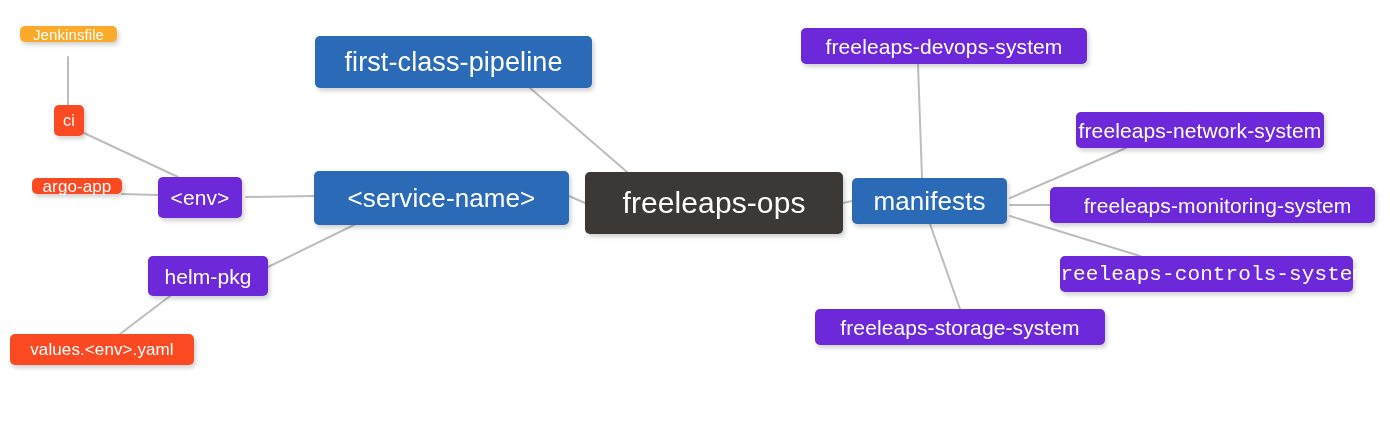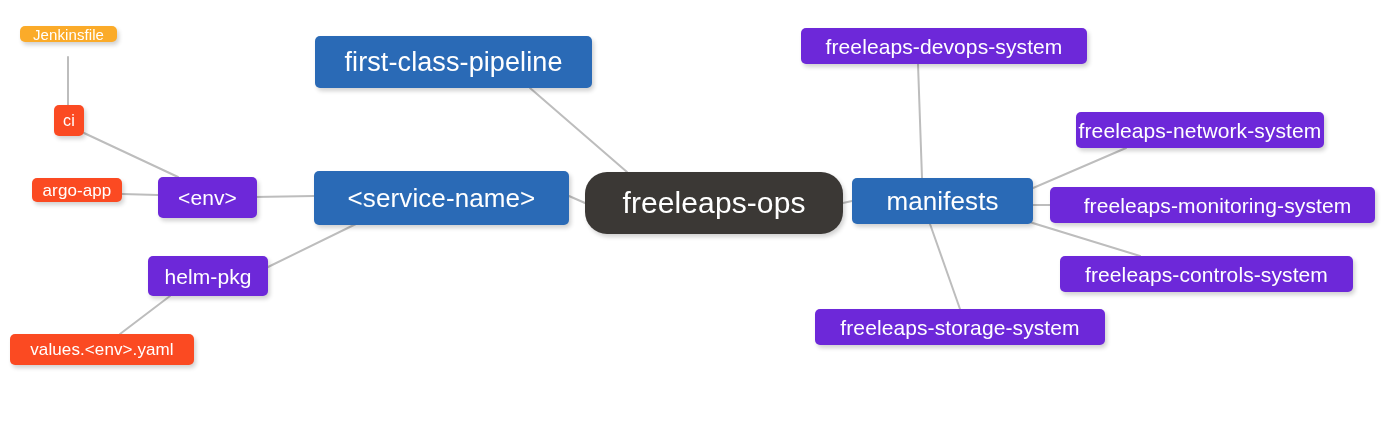--- a/index.html
+++ b/index.html
@@ -33,21 +33,21 @@
     align-items: center;
     justify-content: center;
     color: #ffffff;
     border-radius: 5px;
     white-space: nowrap;
     box-shadow: 2px 3px 4px rgba(0,0,0,0.18);
     line-height: 1;
     letter-spacing: 0.1px;
     user-select: none;
   }
-  .node.root        { background: #3b3835; border-radius: 22px; }
+  .node.root        { background: #3b3835; }
   .node.branch-blue { background: #2a6ab6; }
   .node.leaf-green  { background: #6d28d9; }
   .node.leaf-orange { background: #fbab29; }
   .node.leaf-red    { background: #fb4a22; }
 </style>
 </head>
 <body>
 
 <div id="canvas">
   <svg id="edges" viewBox="0 0 1390 421" width="1390" height="421" aria-hidden="true">
@@ -63,26 +63,26 @@
       <line x1="922" y1="178" x2="918" y2="64" stroke="#bdbdbd" stroke-width="2" stroke-linecap="round"></line>
       <line x1="1010" y1="198" x2="1126" y2="148" stroke="#bdbdbd" stroke-width="2" stroke-linecap="round"></line>
       <line x1="1010" y1="205" x2="1050" y2="205" stroke="#bdbdbd" stroke-width="2" stroke-linecap="round"></line>
       <line x1="1010" y1="216" x2="1140" y2="256" stroke="#bdbdbd" stroke-width="2" stroke-linecap="round"></line>
       <line x1="930" y1="224" x2="960" y2="309" stroke="#bdbdbd" stroke-width="2" stroke-linecap="round"></line>
     </svg>
   <div id="node-layer">
       <div class="node root" style="left: 585px; top: 172px; width: 258px; height: 62px; font-size: 30px;">freeleaps-ops</div>
       <div class="node branch-blue" style="left: 314px; top: 171px; width: 255px; height: 54px; font-size: 26px;">&lt;service-name&gt;</div>
       <div class="node branch-blue" style="left: 315px; top: 36px; width: 277px; height: 52px; font-size: 27px;">first-class-pipeline</div>
-      <div class="node branch-blue" style="left: 852px; top: 178px; width: 181px; height: 46px; font-size: 26px;">manifests</div>
-      <div class="node leaf-green" style="left: 158px; top: 177px; width: 99px; height: 41px; font-size: 21px; text-align: right;">&lt;env&gt;</div>
+      <div class="node branch-blue" style="left: 852px; top: 178px; width: 155px; height: 46px; font-size: 26px;">manifests</div>
+      <div class="node leaf-green" style="left: 158px; top: 177px; width: 84px; height: 41px; font-size: 21px; text-align: right;">&lt;env&gt;</div>
       <div class="node leaf-green" style="left: 148px; top: 256px; width: 120px; height: 40px; font-size: 21px;">helm-pkg</div>
       <div class="node leaf-red" style="left: 10px; top: 334px; width: 184px; height: 31px; font-size: 17px;">values.&lt;env&gt;.yaml</div>
-      <div class="node leaf-red" style="left: 32px; top: 178px; width: 90px; height: 24px; font-size: 17px;">argo-app</div>
+      <div class="node leaf-red" style="left: 32px; top: 178px; width: 90px; height: 16px; font-size: 17px;">argo-app</div>
       <div class="node leaf-red" style="left: 54px; top: 105px; width: 30px; height: 31px; font-size: 16px;">ci</div>
       <div class="node leaf-orange" style="left: 20px; top: 26px; width: 97px; height: 16px; font-size: 15px;">Jenkinsfile</div>
       <div class="node leaf-green" style="left: 801px; top: 28px; width: 286px; height: 36px; font-size: 21px;">freeleaps-devops-system</div>
       <div class="node leaf-green" style="left: 1057px; top: 112px; width: 248px; height: 36px; font-size: 21px; margin-left: 19px;">freeleaps-network-system</div>
       <div class="node leaf-green" style="left: 1050px; top: 187px; width: 325px; height: 36px; font-size: 21px; padding-left: 10px;">freeleaps-monitoring-system</div>
-      <div class="node leaf-green" style="left: 1060px; top: 256px; width: 293px; height: 36px; font-size: 21px;">freeleaps-controls-system</div>
+      <div class="node leaf-green" style="left: 1060px; top: 256px; width: 293px; height: 36px; font-size: 21px; font-family: Liberation Mono, monospace;">freeleaps-controls-system</div>
       <div class="node leaf-green" style="left: 815px; top: 309px; width: 290px; height: 36px; font-size: 21px; text-align: right;">freeleaps-storage-system</div>
     </div>
 </div>
 
 </body></html>

